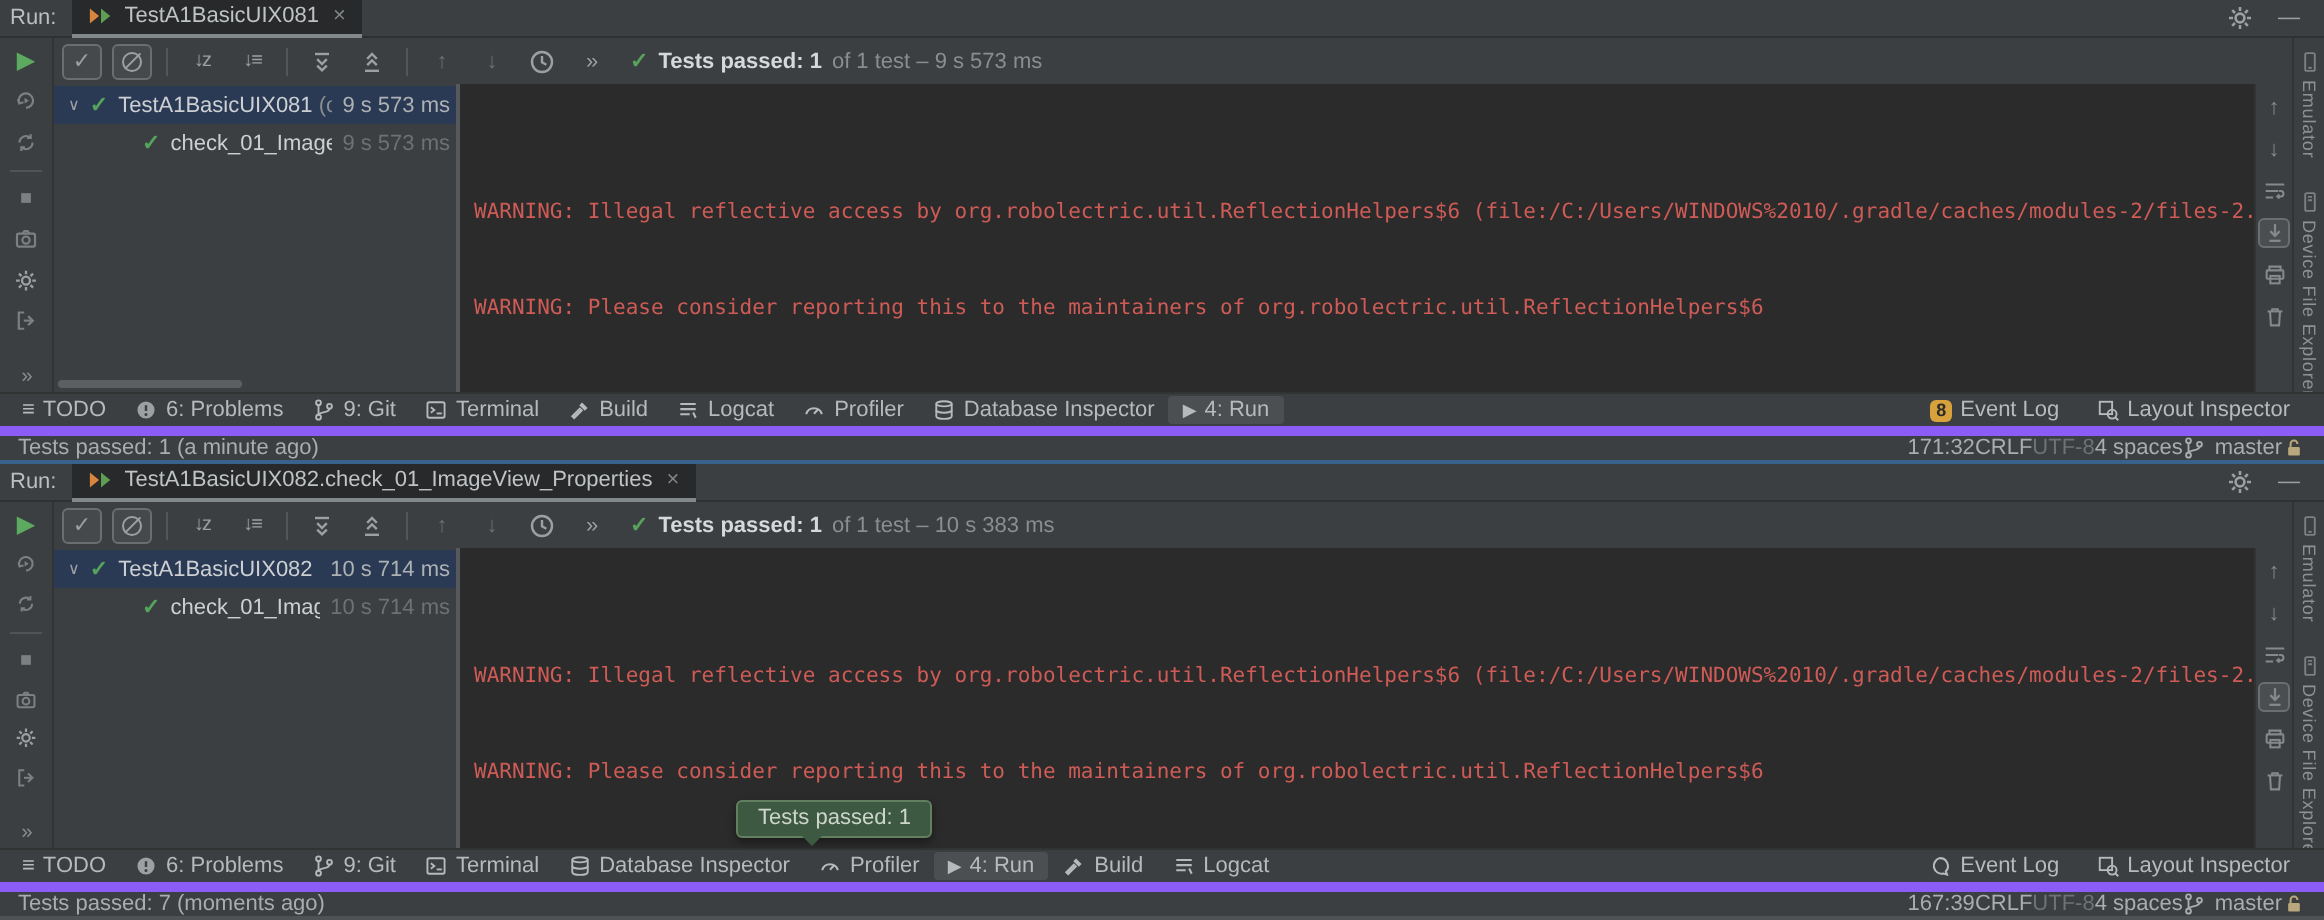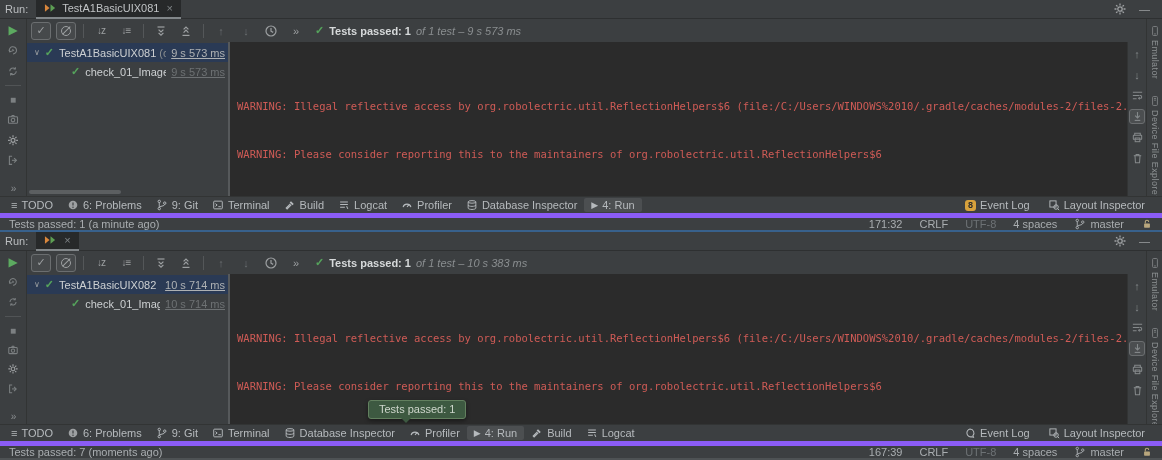--- a/index.html
+++ b/index.html
@@ -40,34 +40,34 @@
   .tbtn { display:inline-flex; align-items:center; justify-content:center; min-width:20px; height:18px; border-radius:3px; color:#9da0a2; }
   .tbtn.toggled { border:1px solid #6b6e70; background:#46494b; }
   .tbtn.dim { color:#6a6e70; }
   .tsep { width:1px; height:14px; background:#545759; margin:0 2px; }
   .i-forbid { width:10px; height:10px; border:1.4px solid #9da0a2; border-radius:50%; position:relative; display:inline-block; }
   .i-forbid:after { content:""; position:absolute; left:-1.5px; top:3.2px; width:11px; height:1.4px; background:#9da0a2; transform:rotate(-45deg); }
   .sorttxt { font-size:10px; letter-spacing:-1px; }
   .summary { display:flex; align-items:center; gap:5px; margin-left:4px; white-space:nowrap; }
   .sum-check { color:#55a35c; font-weight:bold; }
   .sum-strong { color:#d6d9da; font-weight:bold; }
-  .sum-rest { color:#8a8e90;font-style:italic; }
+  .sum-rest { color:#8a8e90; }
 
   .content-row { flex:1 1 auto; display:flex; min-height:0; }
 
   
   .tree { width:201px; flex:0 0 auto; background:#3c3f41; position:relative; padding-top:1px; overflow:hidden; }
   .trow { height:19px; display:flex; align-items:center; gap:5px; padding:0 3px 0 7px; white-space:nowrap; overflow:hidden; }
   .trow.sel { background:#2a3a55; }
   .chev { color:#9da0a2; font-size:8px; }
   .tcheck { color:#55a35c; font-weight:bold; }
   .tlabel { flex:1 1 auto; overflow:hidden; white-space:nowrap; }
   .tname { color:#cdd0d2; }
   .tpkg { color:#8a8e90; }
-  .ttime { flex:0 0 auto; color:#aeb1b3;text-decoration:underline; }
+  .ttime { flex:0 0 auto; color:#aeb1b3; }
   .ttime.faded { color:#6d7173; }
   .trow.child { padding-left:44px; }
   .hscroll { position:absolute; bottom:2px; left:2px; width:92px; height:4px; background:#5c5f61; border-radius:2px; }
   .splitter { width:2px; flex:0 0 auto; background:#56595b; }
 
   
   .console { flex:1 1 auto; min-width:0; background:#2b2b2b; overflow:hidden; padding-left:7px;
              font-family:"DejaVu Sans Mono","Liberation Mono",monospace; font-size:10.5px; line-height:16px; white-space:pre; }
   .cclip { margin-top:-8px; }
   .cline { min-height:16px; }
@@ -87,21 +87,21 @@
 
   
   .bbar { height:17px; flex:0 0 auto; display:flex; align-items:center; background:#3c3f41; border-top:1px solid #323434; padding:0 4px; }
   .bb-item { display:flex; align-items:center; gap:4px; padding:1px 7px; border-radius:2px; color:#b6babd; white-space:nowrap; }
   .bb-item.selected { background:#4c4f51; }
   .bb-right { margin-left:auto; display:flex; align-items:center; gap:4px; padding-right:6px; }
   .badge8 { background:#d7a13c; color:#2b2b2b; border-radius:3px; font-size:9px; line-height:11px; padding:0 3px; font-weight:bold; }
 
   
   .sbar { height:17px; flex:0 0 auto; display:flex; align-items:center; background:#3c3f41; border-top:5px solid #8b5cf6; padding:0 9px; color:#a9adb0; }
-  .sb-right { margin-left:auto; display:flex; align-items:center; gap:17px; }
+  .sb-right { margin-left:auto; display:flex; align-items:center; }
   .sb-item { display:flex; align-items:center; gap:4px; white-space:nowrap; }
   .sb-dim { color:#6d7275;text-align:right; }
 
   
   .tooltip { position:absolute; left:368px; bottom:39px; background:#3d5941; border:1px solid #62805f; border-radius:3px;
              padding:2px 10px 3px; color:#ced6cc; z-index:6; box-shadow:0 2px 4px rgba(0,0,0,.4); }
   .tooltip:after { content:""; position:absolute; left:32px; top:100%; border:5px solid transparent; border-top-color:#3d5941; }
 </style>
 </head>
 <body>
@@ -468,20 +468,21 @@
 
 <div class="panel-divider"></div>
 
 <div class="panel" style="height:226px">
   <div class="hdr">
     <span class="run-label">Run:</span>
     <div class="tab">
       <svg class="ic" width="13" height="12" viewBox="0 0 14 12">
           <use href="#s-runcfg"></use>
         </svg>
+      <span class="tab-title">TestA1BasicUIX082.check_01_ImageView_Properties</span>
       <span class="tab-close">×</span>
     </div>
     <div class="hdr-right">
       <svg class="ic" width="14" height="14" viewBox="0 0 14 14">
           <use href="#s-gear"></use>
         </svg>
       <span>—</span>
     </div>
   </div>
 

